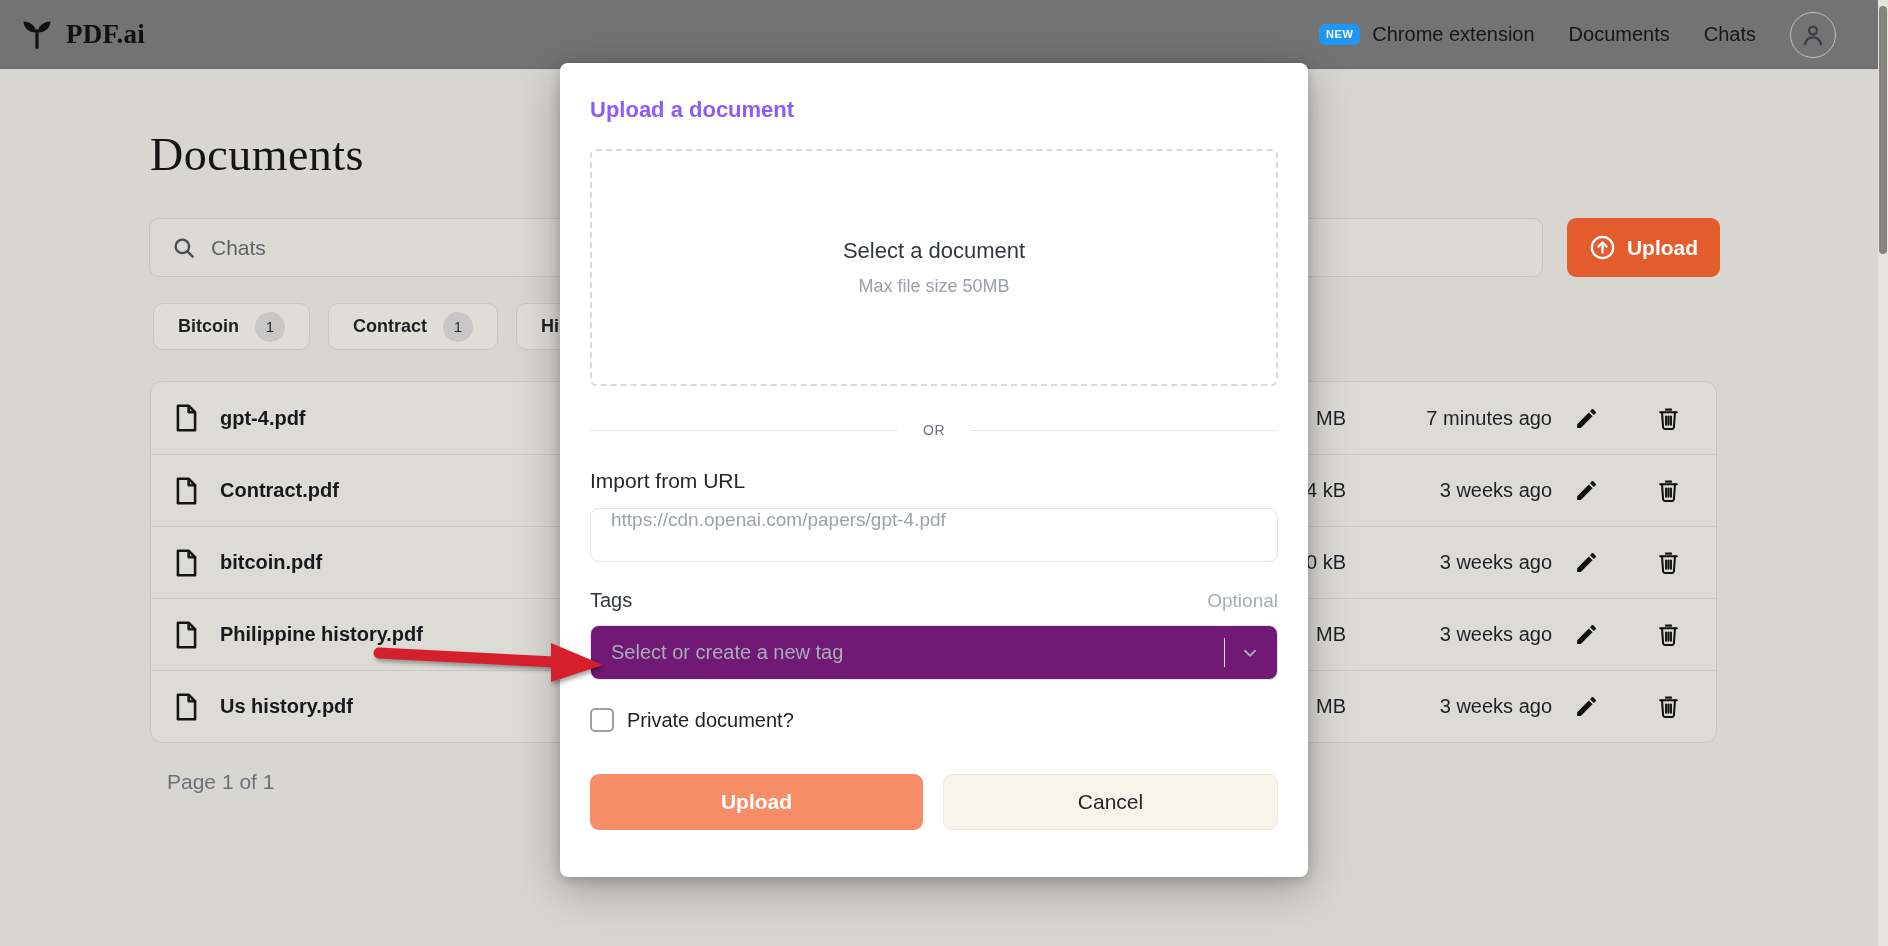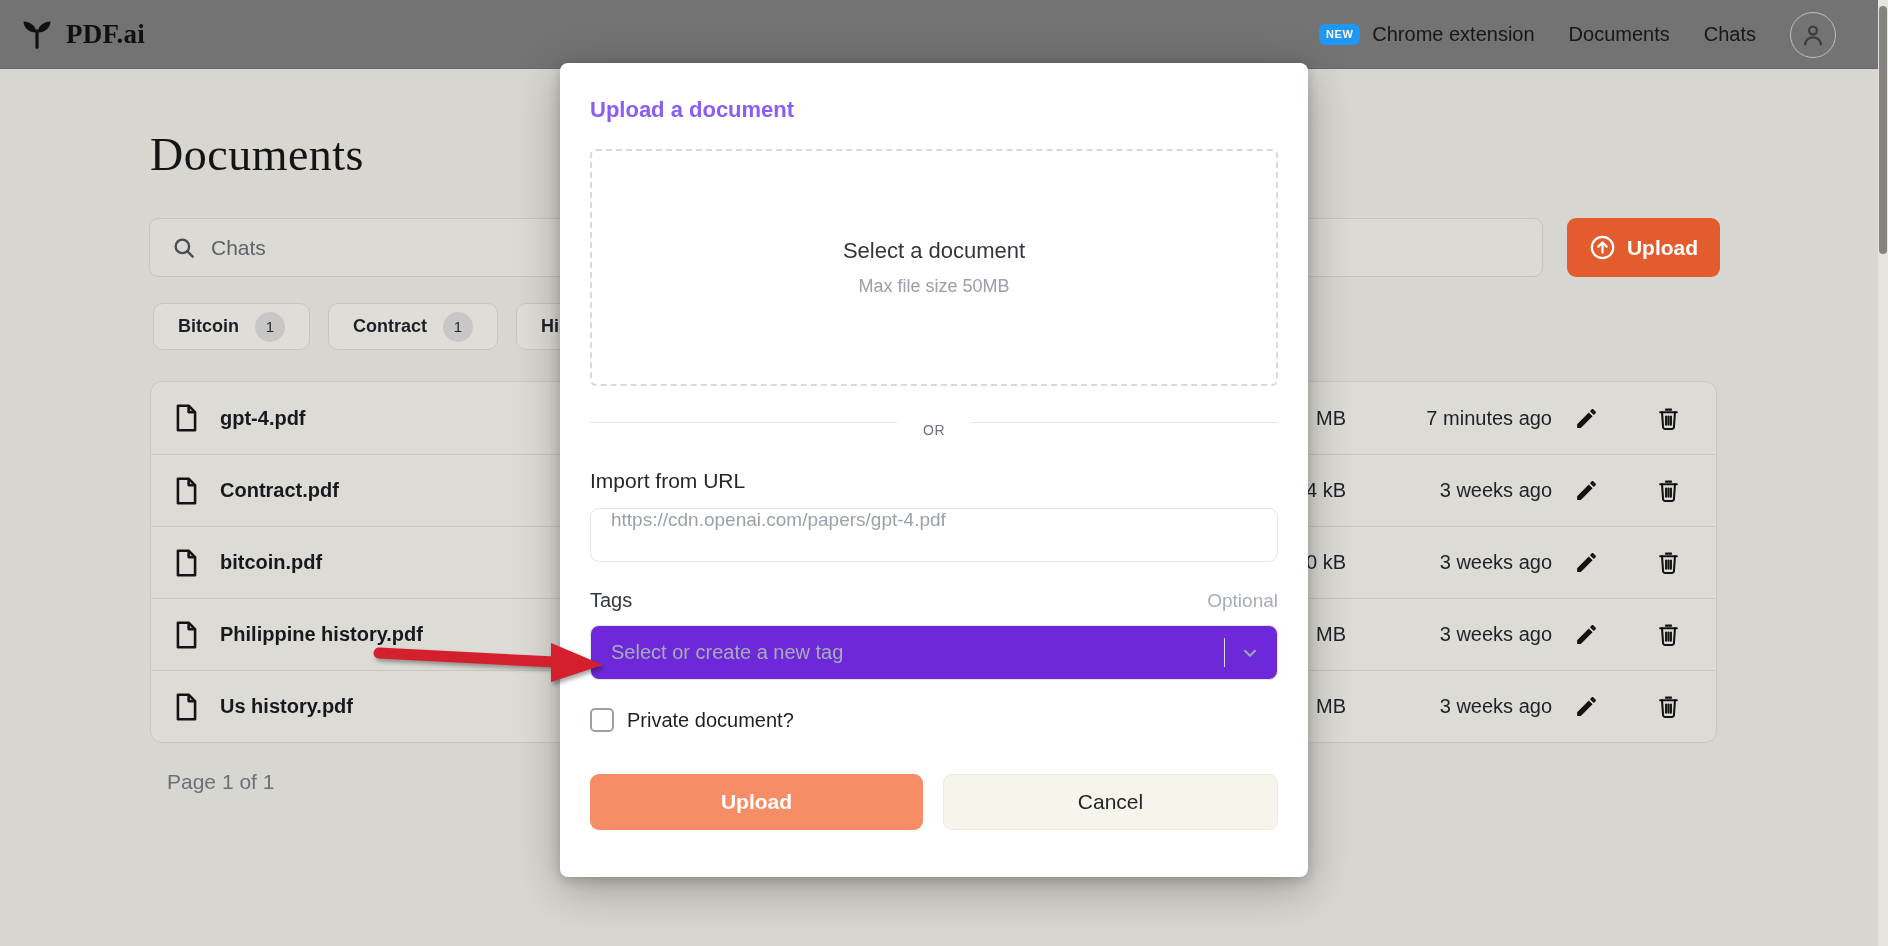--- a/index.html
+++ b/index.html
@@ -60,32 +60,32 @@
   
   .modal { position:absolute; left:560px; top:63px; width:748px; height:814px; background:#ffffff;
            border-radius:8px; box-shadow:0 12px 45px rgba(0,0,0,.28), 0 3px 12px rgba(0,0,0,.18);
            padding:34px 30px 36px 30px; z-index:20; }
   .modal-title { font-size:22px; font-weight:bold; color:#8b5cf6; }
   .dropzone { margin-top:26px; height:237px; border:2px dashed #d9d9d9; border-radius:6px;
               display:flex; flex-direction:column; align-items:center; justify-content:center; gap:12px;
               background:#fff; cursor:pointer; }
   .dz-main { font-size:22px; color:#32373e; }
   .dz-sub { font-size:18px; color:#99a0a9; }
-  .or-row { margin-top:36px; display:flex; align-items:flex-start; gap:26px; }
+  .or-row { margin-top:36px; display:flex; align-items:center; gap:26px; }
   .or-row .line { flex:1; height:1px; background:#e4e6ea; }
   .or-row .or-text { font-size:14px; color:#6c7280; letter-spacing:.5px; }
   .import-label { margin-top:31px; font-size:21px; color:#23272e; }
   .url-input { margin-top:15px; width:100%; height:54px; border:1px solid #e3e5e9; border-radius:9px;
                background:#fff; display:flex; padding-left:20px; }
   .url-input .ph { font-size:19px; color:#9ba1ab; }
   .tags-row { margin-top:27px; display:flex; justify-content:space-between; align-items:center; }
   .tags-label { font-size:20px; color:#32373e; }
   .tags-optional { font-size:19px; color:#a7adb7; }
   .tag-select { margin-top:13px; width:100%; height:55px; border:1px solid #e3e5e9; border-radius:9px;
-                background:#6d28d9; display:flex; align-items:center; padding-left:20px; position:relative; cursor:pointer; }
+                background:#701a75; display:flex; align-items:center; padding-left:20px; position:relative; cursor:pointer; }
   .tag-select .ph { font-size:20px; color:#a7adb7; }
   .tag-select .vline { position:absolute; right:52px; top:12px; bottom:12px; width:1px; background:#d4d7dc; }
   .tag-select .chev { position:absolute; right:16px; top:50%; transform:translateY(-50%); display:flex; }
   .check-row { margin-top:28px; display:flex; align-items:center; gap:13px; cursor:pointer; }
   .checkbox { width:24px; height:24px; border:2px solid #9aa0aa; border-radius:5px; background:#fff; }
   .check-label { font-size:20px; color:#1d2127; }
   .btn-row { margin-top:42px; display:flex; gap:20px; }
   .btn { flex:1; height:56px; border:none; border-radius:9px; font-size:21px; cursor:pointer;
          display:flex; align-items:center; justify-content:center; font-family:"Liberation Sans", sans-serif; }
   .btn-upload { background:#f78d66; color:#fff; font-weight:bold; }

